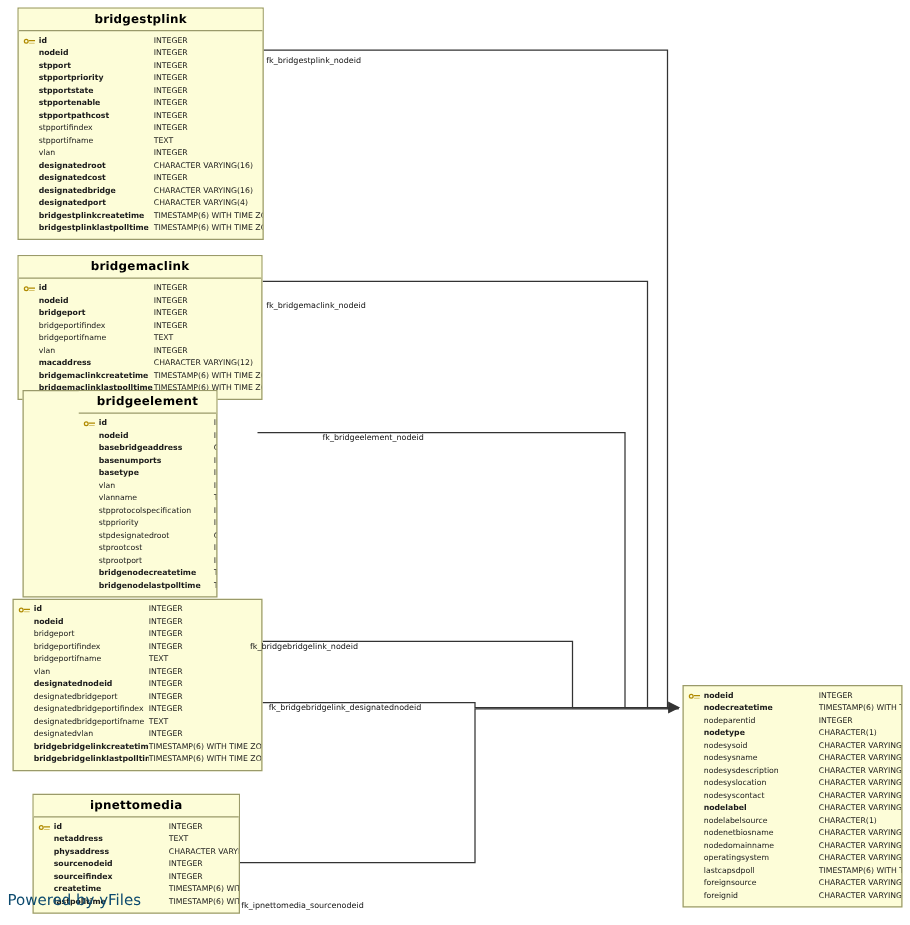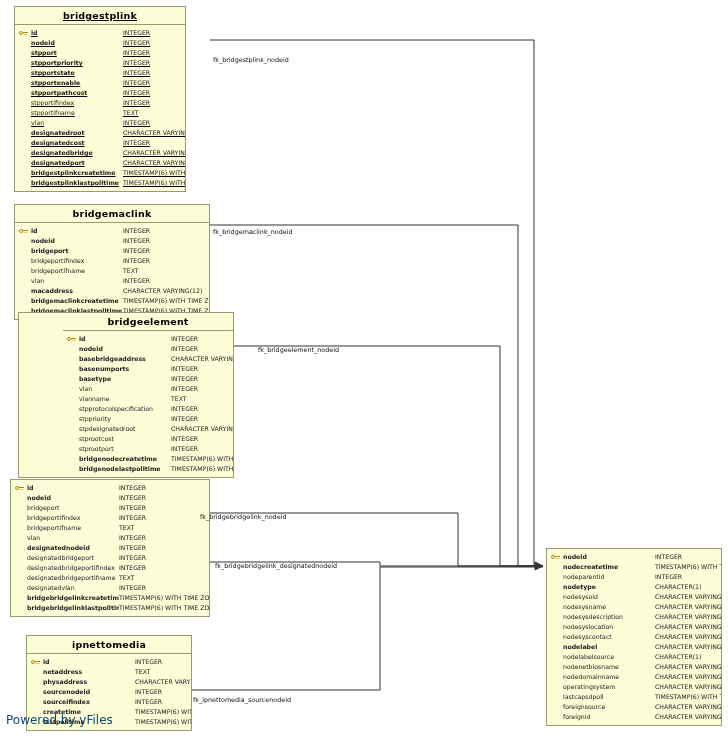--- a/index.html
+++ b/index.html
@@ -131,21 +131,21 @@
     <path d="M210,513 L458,513 L458,566 L543,566" fill="none" stroke="#333333" stroke-width="1"></path>
 
     <path d="M210,562 L380,562 L380,566 L543,566" fill="none" stroke="#333333" stroke-width="1"></path>
 
     <path d="M192,690 L380,690 L380,567 L543,567" fill="none" stroke="#333333" stroke-width="1"></path>
 
     <path d="M543,566 L535,562 L535,570 Z" fill="#333333" stroke="#333333" stroke-width="1"></path>
   </svg>
 
   <div id="tables-layer">
-      <div class="table-box" style="left: 14px; top: 6px; width: 172px; text-decoration: underline;">
+      <div class="table-box" style="left: 14px; top: 6px; width: 197px;">
         <div class="table-title">bridgestplink</div>
         <div class="cols">
           <div class="col-row bold">
             <div class="col-key"><span class="key-icon"></span></div>
             <div class="col-name">id</div>
             <div class="col-type">INTEGER</div>
           </div>
           <div class="col-row bold">
             <div class="col-key"></div>
             <div class="col-name">nodeid</div>
@@ -266,21 +266,21 @@
             <div class="col-name">bridgemaclinkcreatetime</div>
             <div class="col-type">TIMESTAMP(6) WITH TIME ZONE</div>
           </div>
           <div class="col-row bold">
             <div class="col-key"></div>
             <div class="col-name">bridgemaclinklastpolltime</div>
             <div class="col-type">TIMESTAMP(6) WITH TIME ZONE</div>
           </div>
         </div>
       </div>
-      <div class="table-box" style="left: 18px; top: 312px; width: 216px; padding-left: 44px;">
+      <div class="table-box" style="left: 18px; top: 312px; width: 156px; padding-left: 44px;">
         <div class="table-title">bridgeelement</div>
         <div class="cols">
           <div class="col-row bold">
             <div class="col-key"><span class="key-icon"></span></div>
             <div class="col-name">id</div>
             <div class="col-type">INTEGER</div>
           </div>
           <div class="col-row bold">
             <div class="col-key"></div>
             <div class="col-name">nodeid</div>
@@ -541,22 +541,22 @@
           </div>
           <div class="col-row">
             <div class="col-key"></div>
             <div class="col-name">foreignid</div>
             <div class="col-type">CHARACTER VARYING(64)</div>
           </div>
         </div>
       </div>
     </div>
   <div id="labels-layer">
-      <div class="edge-label" style="left: 213px; top: 56px;">fk_bridgestplink_nodeid</div>
-      <div class="edge-label" style="left: 213px; top: 228px;">fk_bridgemaclink_nodeid</div>
+      <div class="edge-label" style="left: 213px; top: 44px;">fk_bridgestplink_nodeid</div>
+      <div class="edge-label" style="left: 213px; top: 240px;">fk_bridgemaclink_nodeid</div>
       <div class="edge-label" style="left: 211px; top: 346px; padding-left: 47px;">fk_bridgeelement_nodeid</div>
       <div class="edge-label" style="left: 200px; top: 513px;">fk_bridgebridgelink_nodeid</div>
       <div class="edge-label" style="left: 215px; top: 562px; text-align: right;">fk_bridgebridgelink_designatednodeid</div>
-      <div class="edge-label" style="left: 193px; top: 696px; text-align: right;">fk_ipnettomedia_sourcenodeid</div>
+      <div class="edge-label" style="left: 193px; top: 720px; text-align: right;">fk_ipnettomedia_sourcenodeid</div>
     </div>
 
   <div class="watermark">Powered by yFiles</div>
 </div>
 
 </body></html>

